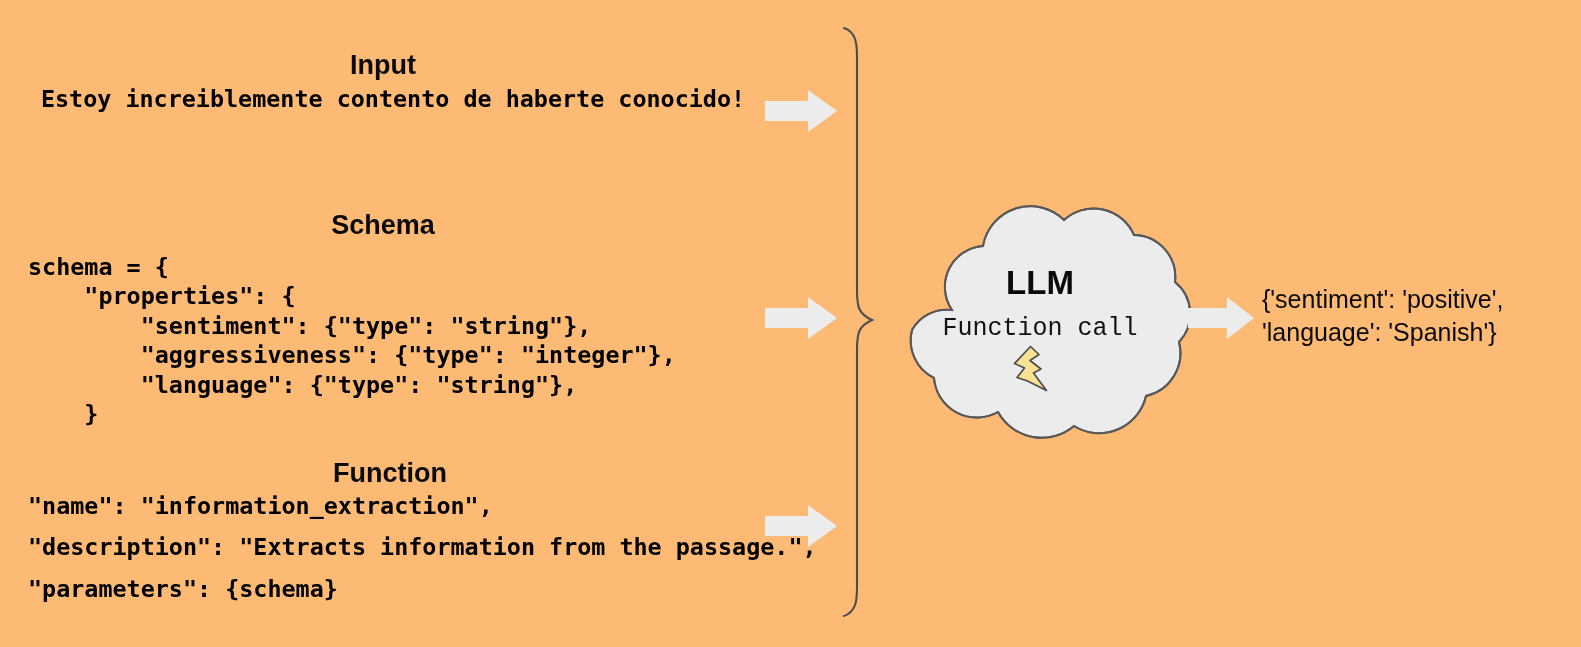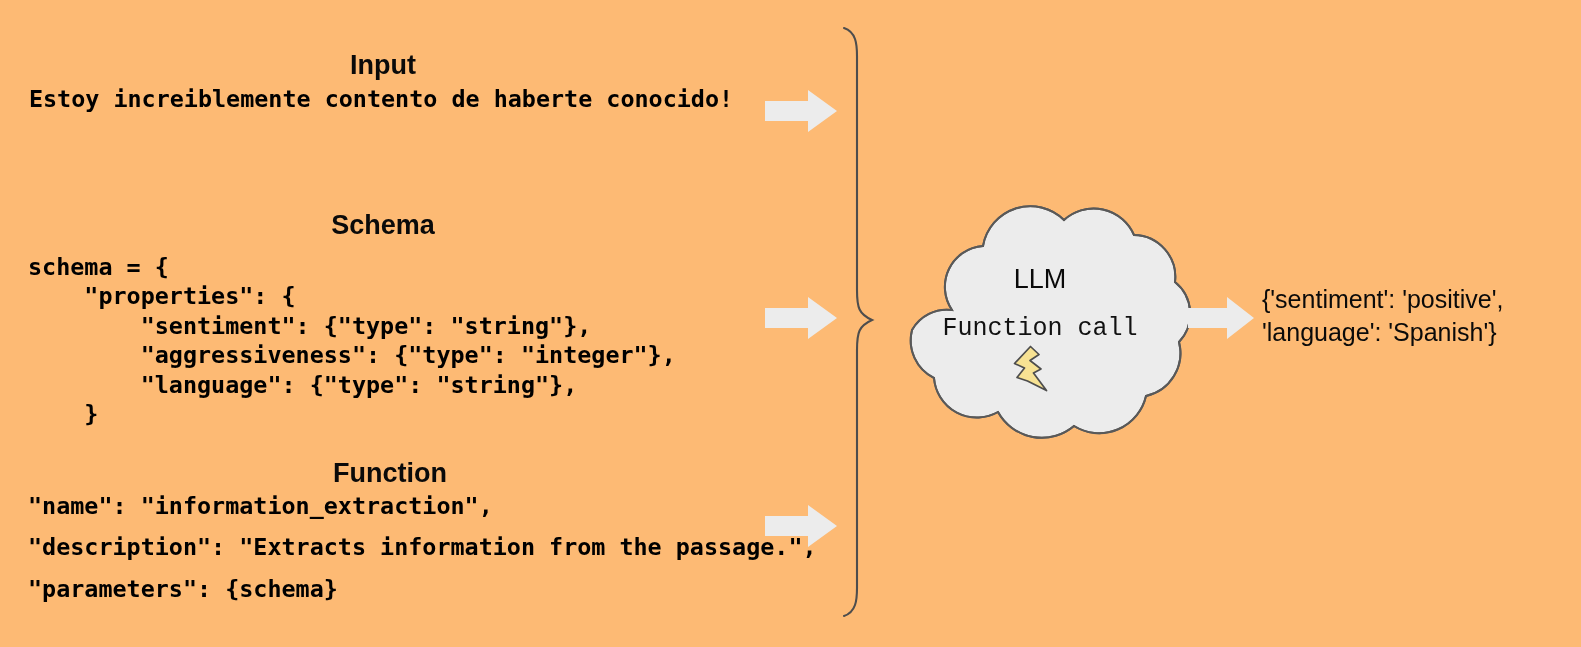--- a/index.html
+++ b/index.html
@@ -44,22 +44,22 @@
   .input-line { text-align: center; }
 
   
   .arrow { display: block; }
 
   
   #cloud-shape { display: block; }
 
   .cloud-label-main {
     font-family: "Liberation Sans", sans-serif;
-    font-weight: normal;
-    font-size: 27px;
+    font-weight: bold;
+    font-size: 33px;
     color: #0a0a0a;
     text-align: center;
     white-space: nowrap;
     line-height: 1;
   }
   .cloud-label-sub {
     font-family: Liberation Mono, monospace;
     font-weight: normal;
     font-size: 25px;
     color: #111111;
@@ -78,21 +78,21 @@
     line-height: 1.32;
   }
 </style>
 </head>
 <body>
 
 <div id="canvas">
 
   <div class="abs section-title" style="left:233px; top:52px; width:300px;">Input</div>
 
-  <div class="abs" style="left:0px; top:88px; width:762px;">
+  <div class="abs" style="left:12px; top:88px; width:762px;">
     <div class="code-line input-line">Estoy increiblemente contento de haberte conocido!</div>
   </div>
 
   <div class="abs section-title" style="left:233px; top:212px; width:300px;">Schema</div>
 
   <div class="abs" style="left:28px; top:256px;">
     <div class="code-line">schema = {</div>
     <div class="code-line" style="margin-top:6px;">    "properties": {</div>
     <div class="code-line" style="margin-top:6px;">        "sentiment": {"type": "string"},</div>
     <div class="code-line" style="margin-top:6px;">        "aggressiveness": {"type": "integer"},</div>

